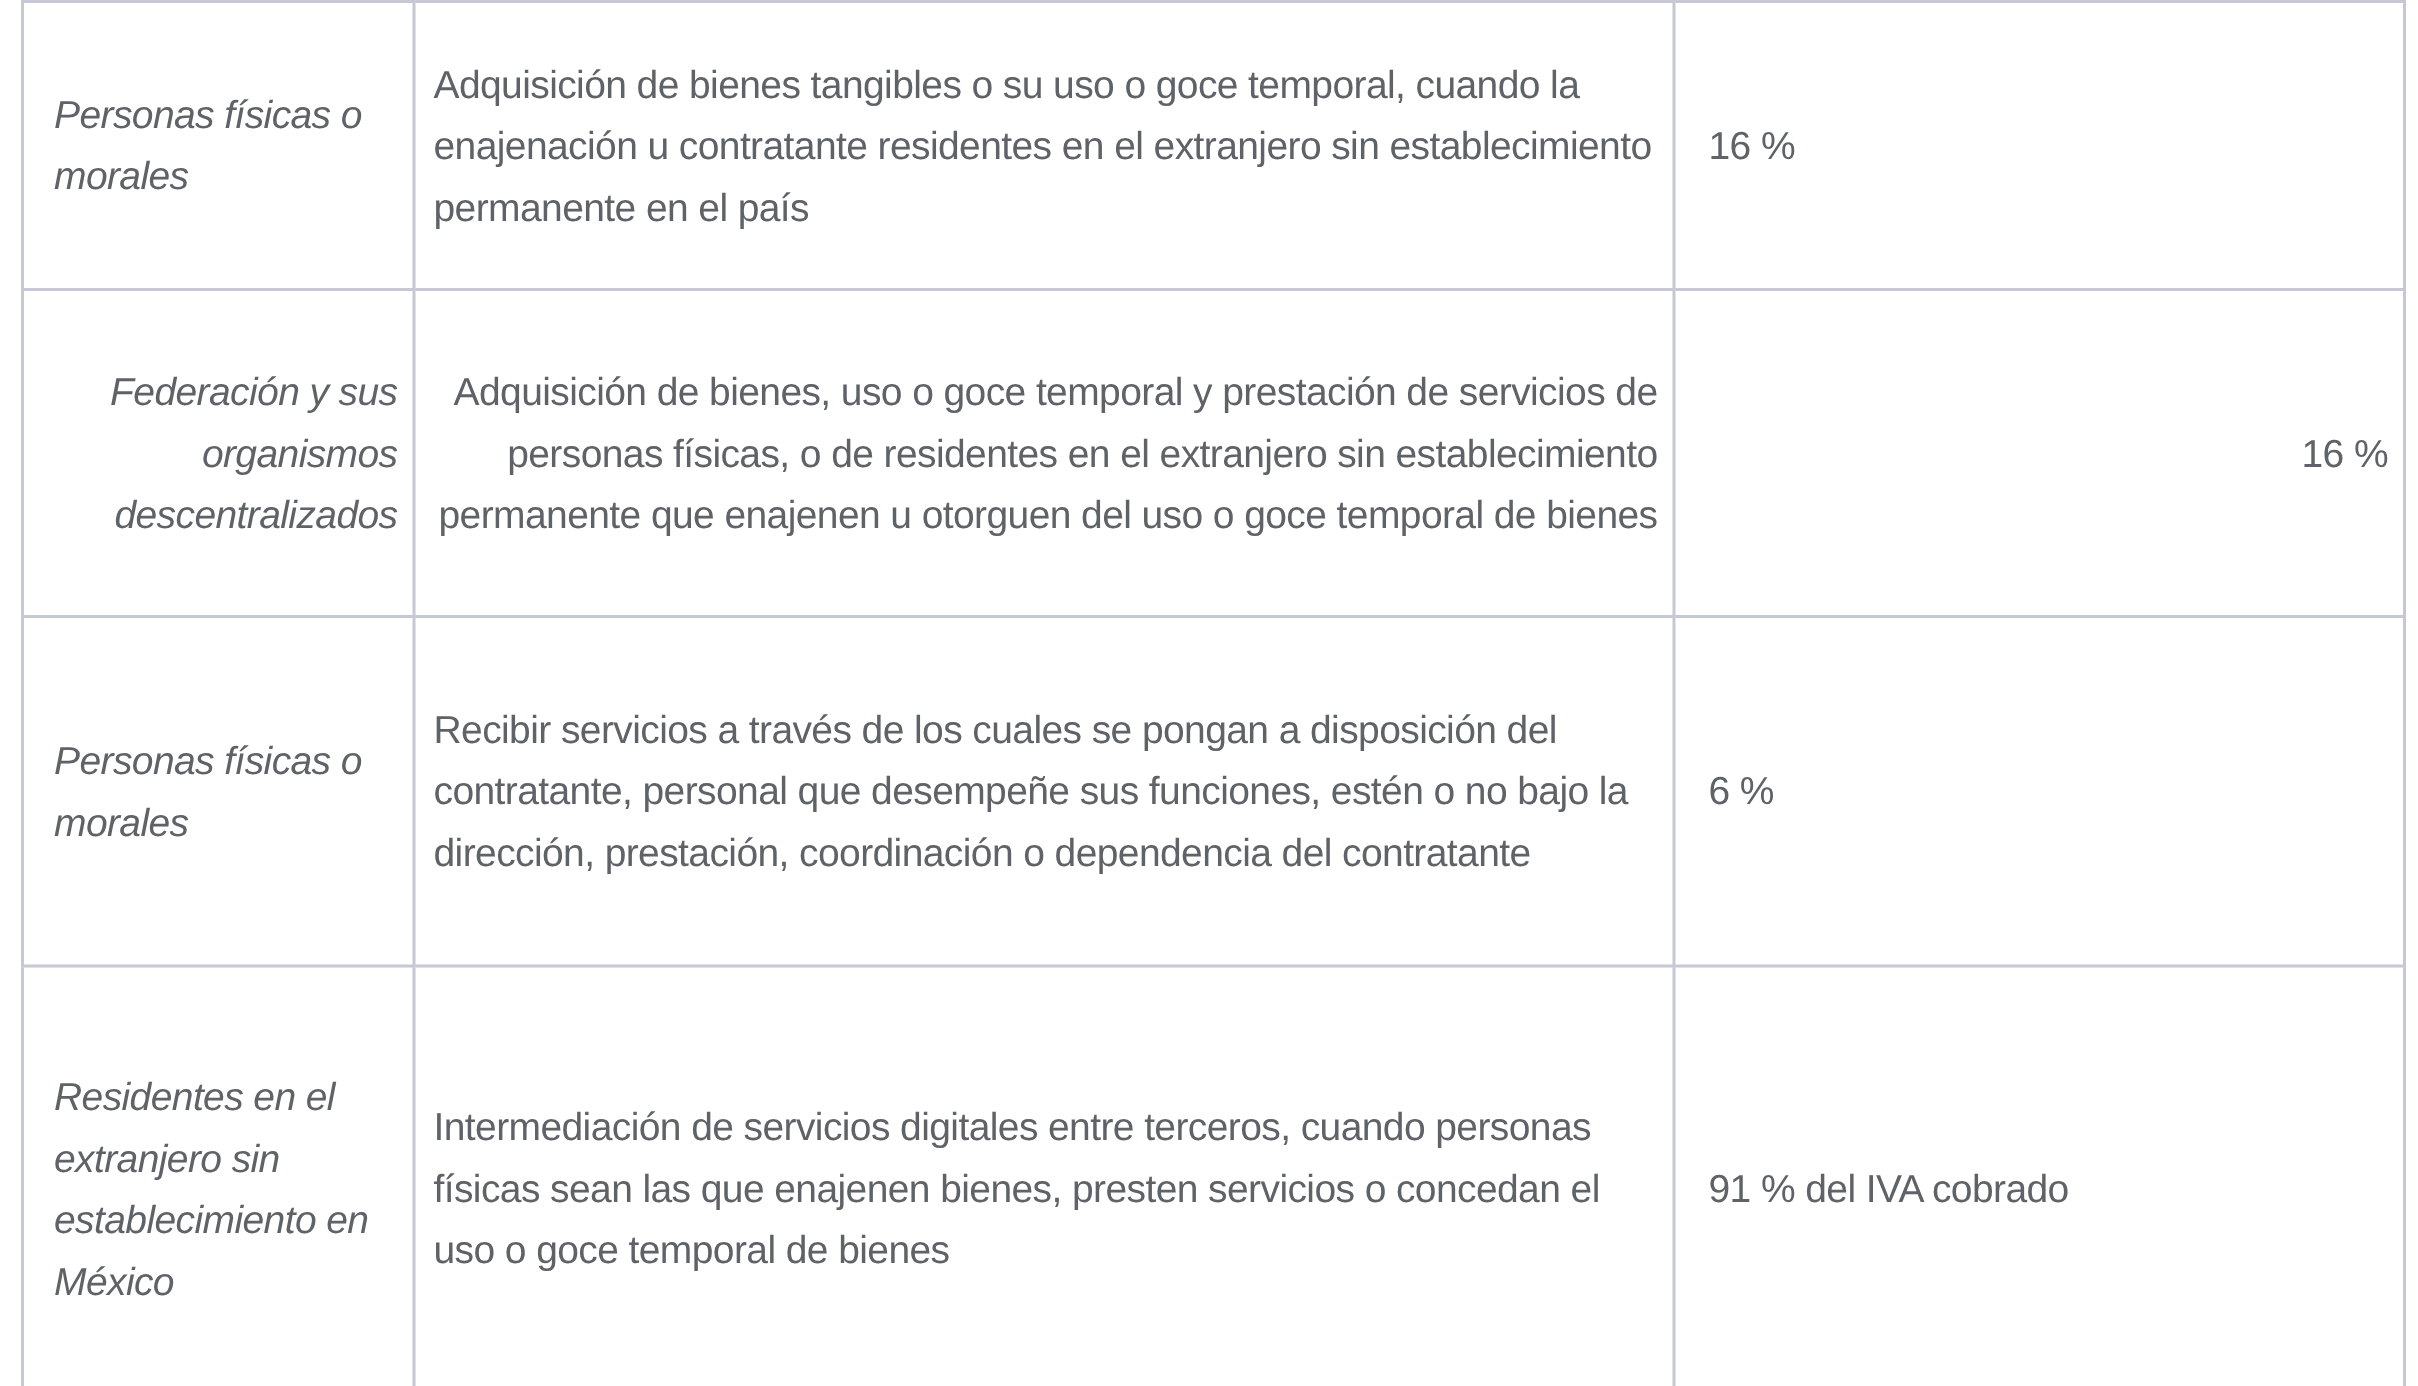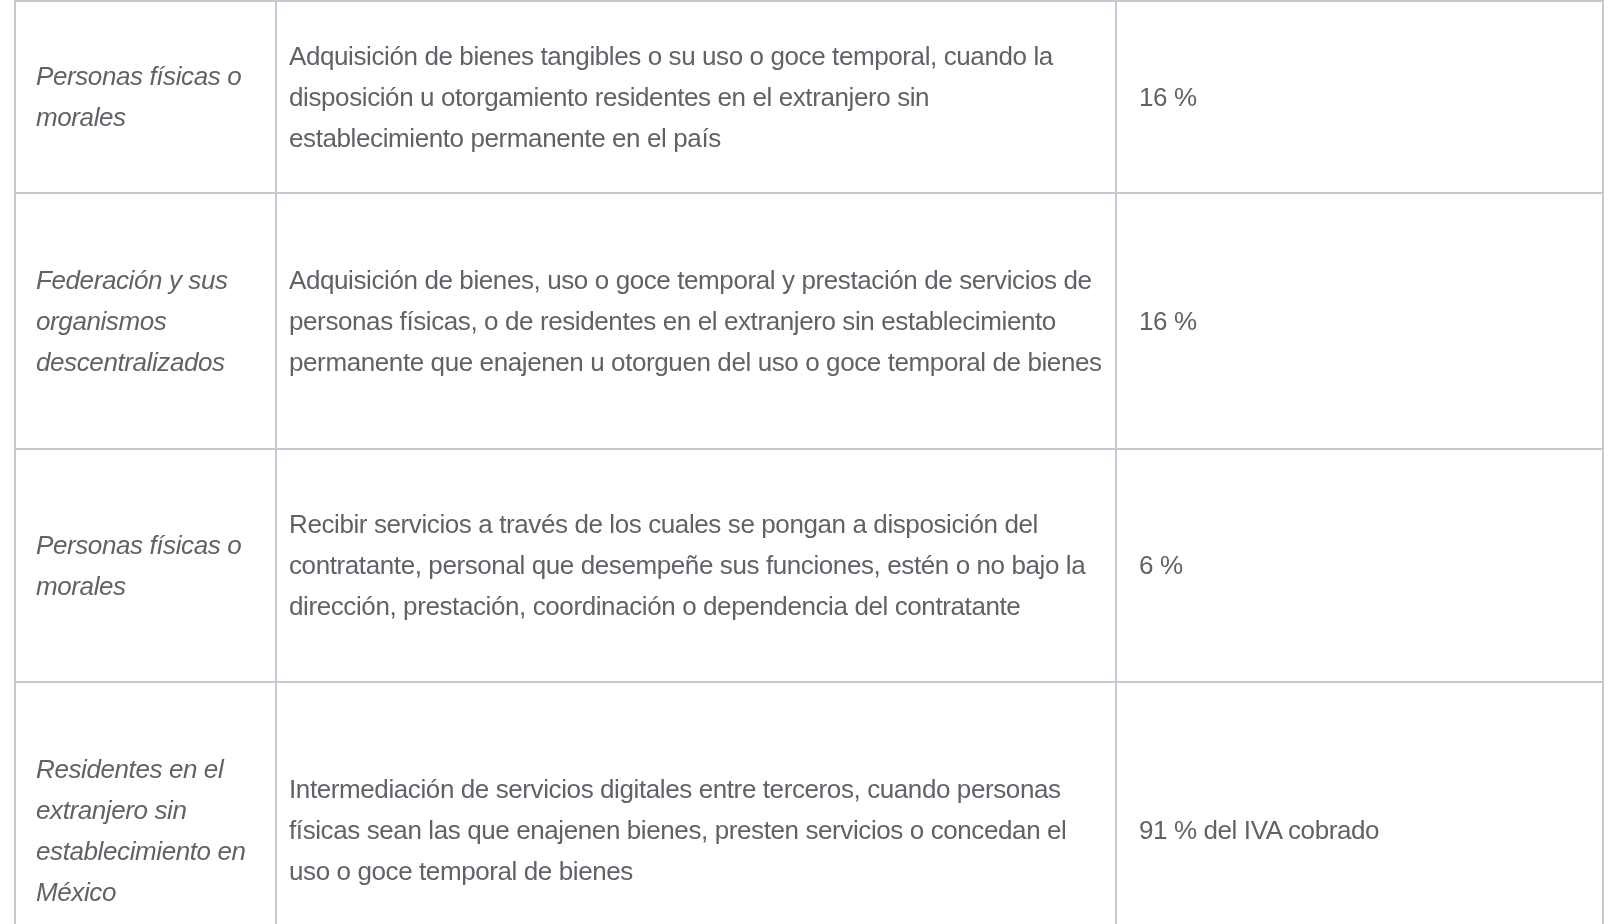--- a/index.html
+++ b/index.html
@@ -38,21 +38,21 @@
   }
   col.c1 { width: 261px; }
   col.c2 { width: 840px; }
   col.c3 { width: 487px; }
   td.cell-entity      { padding: 8px 10px 8px 20px; font-style: italic; }
   td.cell-description { padding: 8px 10px 8px 12px; }
   td.cell-rate        { padding: 8px 10px 8px 22px; }
   tr.row-cutoff { height: 3px; }
   tr.row-cutoff td { padding: 0; border-top: none; }
   tr.row-1 { height: 192px; }
-  tr.row-2 { height: 256px; }
+  tr.row-2 { height: 218px; text-align: right; }
   tr.row-3 { height: 233px; }
   tr.row-4 { height: 297px; }
 </style>
 </head>
 <body>
 
 <div class="page">
   <table class="iva-table">
     <colgroup>
       <col class="c1">
@@ -60,21 +60,21 @@
       <col class="c3">
     </colgroup>
     <tbody>
       <tr class="row-cutoff">
         <td class="cell-entity"></td>
         <td class="cell-description"></td>
         <td class="cell-rate"></td>
       </tr>
       <tr class="row-1">
         <td class="cell-entity">Personas físicas o morales</td>
-        <td class="cell-description">Adquisición de bienes tangibles o su uso o goce temporal, cuando la disposición u otorgamiento residentes en el extranjero sin establecimiento permanente en el país</td>
+        <td class="cell-description">Adquisición de bienes tangibles o su uso o goce temporal, cuando la enajenación u contratante residentes en el extranjero sin establecimiento permanente en el país</td>
         <td class="cell-rate">16 %</td>
       </tr>
       <tr class="row-2">
         <td class="cell-entity">Federación y sus organismos descentralizados</td>
         <td class="cell-description">Adquisición de bienes, uso o goce temporal y prestación de servicios de personas físicas, o de residentes en el extranjero sin establecimiento permanente que enajenen u otorguen del uso o goce temporal de bienes</td>
         <td class="cell-rate">16 %</td>
       </tr>
       <tr class="row-3">
         <td class="cell-entity">Personas físicas o morales</td>
         <td class="cell-description">Recibir servicios a través de los cuales se pongan a disposición del contratante, personal que desempeñe sus funciones, estén o no bajo la dirección, prestación, coordinación o dependencia del contratante</td>

